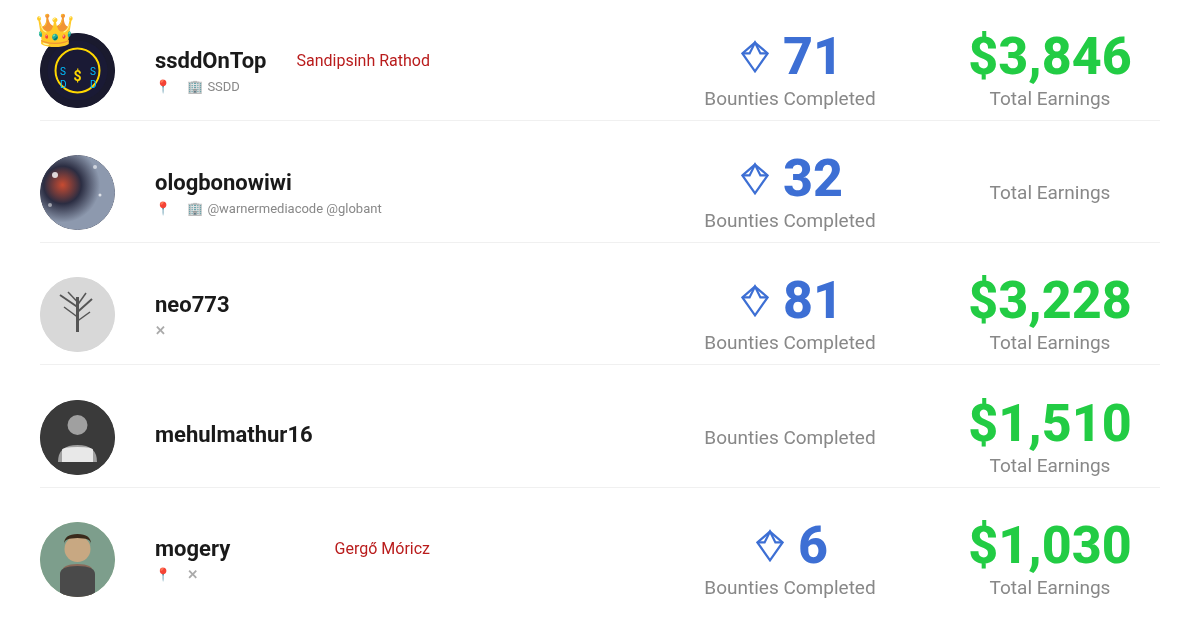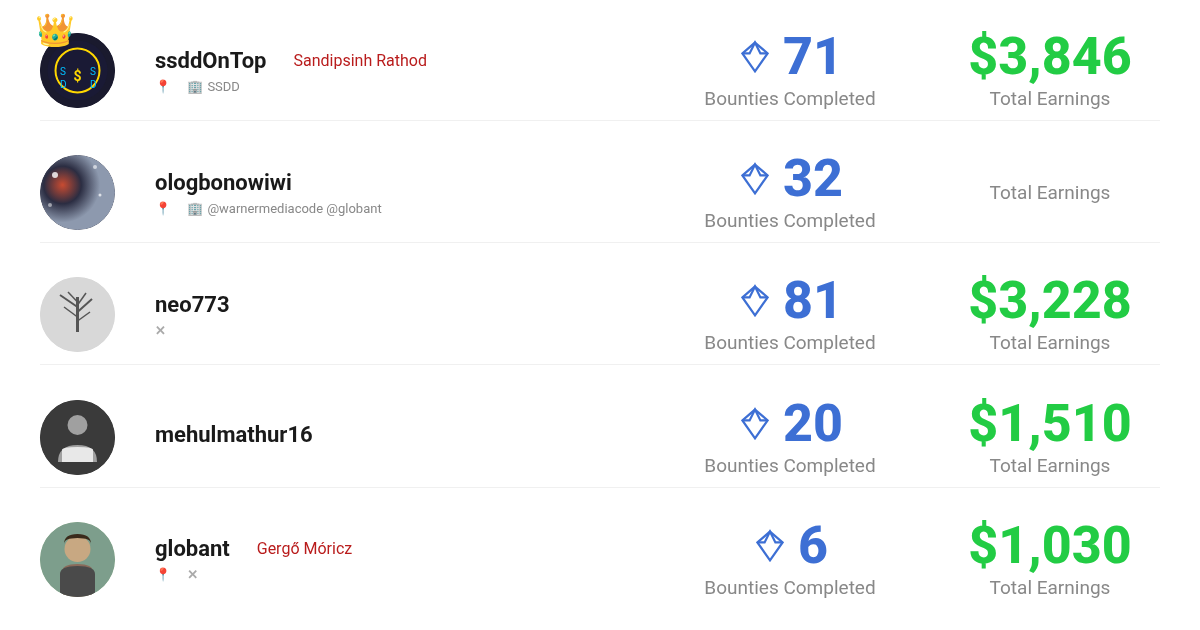--- a/index.html
+++ b/index.html
@@ -62,22 +62,23 @@
     .user-info {
       flex: 1;
       padding-left: 25px;
       min-width: 200px;
       max-width: 300px;
     }
 
     .user-name-row {
       display: flex;
       align-items: center;
-      gap: 27px;
+      gap: 8px;
       margin-bottom: 6px;
+      justify-content: space-between;
     }
 
     .username {
       font-size: 22px;
       font-weight: 700;
       color: #1a1a1a;
     }
 
     .real-name {
       font-size: 16px;
@@ -334,27 +335,20 @@
       </div>
     </div>
     <div class="user-info">
       <div class="user-name-row">
         <span class="username">mehulmathur16</span>
       </div>
       <div class="user-meta"></div>
     </div>
     <div class="stats-section">
       <div class="stat-block">
-        <div class="stat-number-row">
-          <svg class="diamond-icon" viewBox="0 0 40 40" fill="none" xmlns="http://www.w3.org/2000/svg">
-            <path d="M20 4 L34 16 L20 36 L6 16 Z" stroke="#3d6fd4" stroke-width="2.5" fill="none"></path>
-            <path d="M6 16 L14 16 L20 4 L26 16 L34 16" stroke="#3d6fd4" stroke-width="2.5" fill="none"></path>
-          </svg>
-          <span class="stat-number bounties-number">20</span>
-        </div>
         <span class="stat-label">Bounties Completed</span>
       </div>
       <div class="stat-block">
         <div class="stat-number-row">
           <span class="stat-number earnings-number">$1,510</span>
         </div>
         <span class="stat-label">Total Earnings</span>
       </div>
     </div>
   </div>
@@ -369,21 +363,21 @@
 
           <path d="M24 22 Q24 12 37.5 12 Q51 12 51 22 Q51 16 37.5 16 Q24 16 24 22 Z" fill="#3a2a1a"></path>
           <path d="M22 50 Q22 42 37.5 42 Q53 42 53 50 L53 75 L22 75 Z" fill="#8a6a5a"></path>
 
           <path d="M20 52 Q20 44 37.5 44 Q55 44 55 52 L55 75 L20 75 Z" fill="#4a4a4a"></path>
         </svg>
       </div>
     </div>
     <div class="user-info">
       <div class="user-name-row">
-        <span class="username">globant</span>
+        <span class="username">mogery</span>
         <span class="real-name">Gergő Móricz</span>
       </div>
       <div class="user-meta">
         <span class="meta-item">
           <span class="icon-location"></span>
         </span>
         <span class="meta-item">
           <span class="icon-twitter"></span>
         </span>
       </div>

